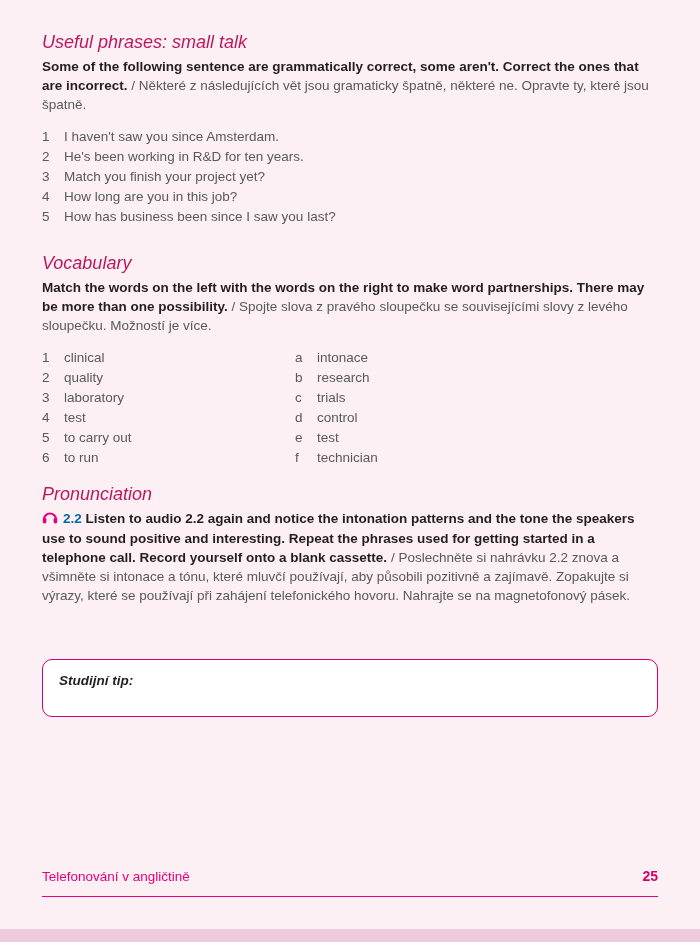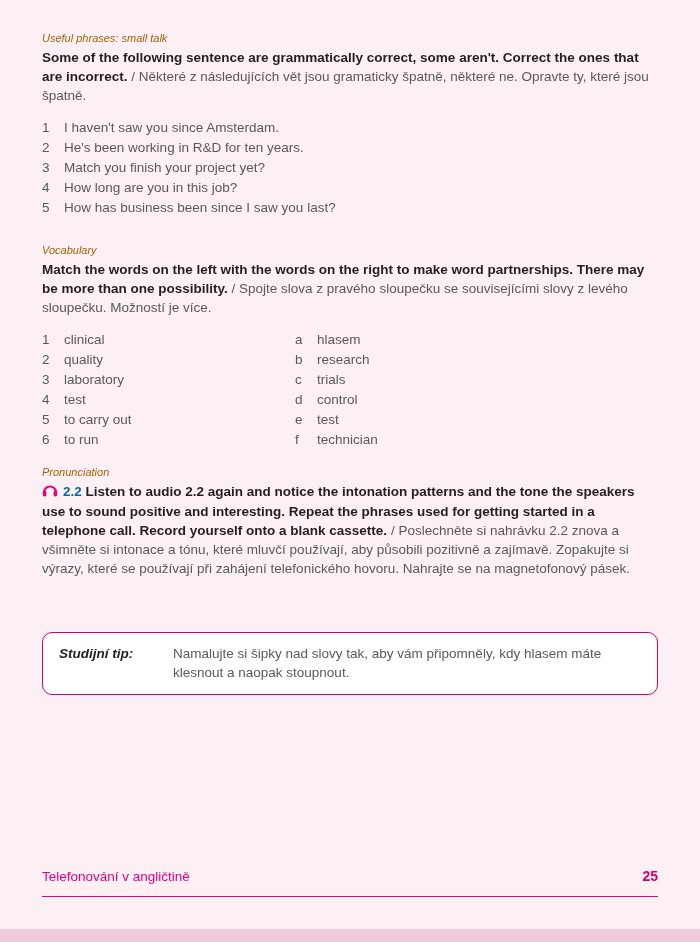--- a/index.html
+++ b/index.html
@@ -9,22 +9,22 @@
     overflow:hidden;
     background:#fcf0f5;
     font-family:"Liberation Sans", sans-serif;
     color:#58595b;
   }
   .content { padding:32px 42px 0 42px; }
 
   .section-heading {
     font-style:italic;
     font-weight:400;
-    font-size:11px;
-    color:#a16207;
+    font-size:18px;
+    color:#be185d;
   }
   .section-heading.vocab { margin-top:26px; }
   .section-heading.pron  { margin-top:16px; }
 
   .task {
     margin-top:4px;
     font-size:13.5px;
     line-height:19px;
   }
   .task strong { color:#231f20; font-weight:700; }
@@ -39,21 +39,21 @@
   .match-cols .col-right { flex:1; }
 
   .audio-icon { display:inline-block; vertical-align:-1px; margin-right:5px; }
   .audio-num { color:#0369a1; font-weight:700; }
 
   .tip-box {
     margin-top:54px;
     background:#ffffff;
     border:1.5px solid #d4006a;
     border-radius:10px;
-    padding:11px 16px 12px 16px;
+    padding:11px 16px 26px 16px;
     display:flex;
     align-items:flex-start;
   }
   .tip-label {
     flex:none;
     width:114px;
     font-size:13.5px;
     font-weight:700;
     font-style:italic;
     color:#231f20;
@@ -147,21 +147,21 @@
           <span>to carry out</span>
         </li>
         <li>
           <span class="marker">6</span>
           <span>to run</span>
         </li>
       </ul>
       <ul class="list col-right" style="margin-top:0;">
         <li>
           <span class="marker">a</span>
-          <span>hlasem</span>
+          <span>intonace</span>
         </li>
         <li>
           <span class="marker">b</span>
           <span>research</span>
         </li>
         <li>
           <span class="marker">c</span>
           <span>trials</span>
         </li>
         <li>
@@ -186,21 +186,20 @@
           <path d="M2 9.5 a6 6 0 0 1 12 0" fill="none" stroke="#e5007d" stroke-width="2.2"></path>
           <rect x="0.8" y="7.8" width="3.6" height="5.6" rx="1.6" fill="#e5007d"></rect>
           <rect x="11.6" y="7.8" width="3.6" height="5.6" rx="1.6" fill="#e5007d"></rect>
         </svg></span><span class="audio-num">2.2</span>
       <strong>Listen to audio 2.2 again and notice the intonation patterns and the tone the speakers use to sound positive and interesting. Repeat the phrases used for getting started in a telephone call. Record yourself onto a blank cassette.</strong>
       <span class="cz">/ Poslechněte si nahrávku 2.2 znova a všimněte si intonace a tónu, které mluvčí používají, aby působili pozitivně a zajímavě. Zopakujte si výrazy, které se používají při zahájení telefonického hovoru. Nahrajte se na magnetofonový pásek.</span>
     </p>
 
     <div class="tip-box">
       <span class="tip-label">Studijní tip:</span>
-      <span class="tip-text">Namalujte si šipky nad slovy tak, aby vám připomněly, kdy hlasem máte klesnout a naopak stoupnout.</span>
     </div>
 
   </main>
 
   <div class="footer-rule"></div>
   <div class="footer-bar">
     <span class="footer-title">Telefonování v angličtině</span>
     <span class="page-num">25</span>
   </div>
   <div class="bottom-strip"></div>

